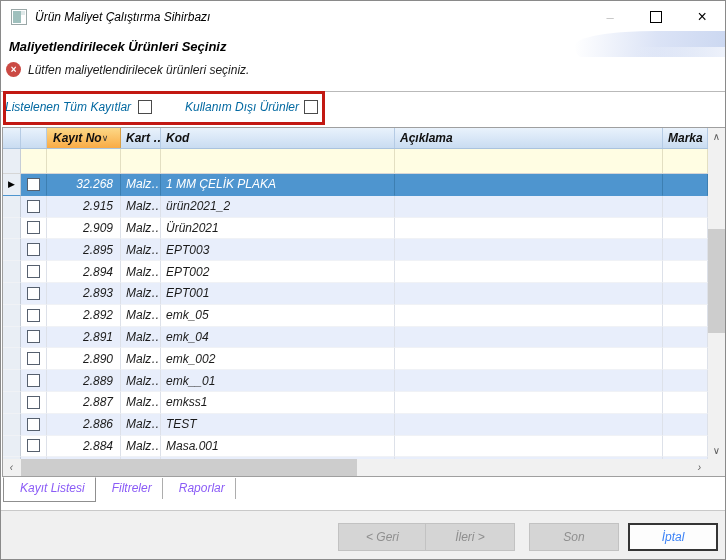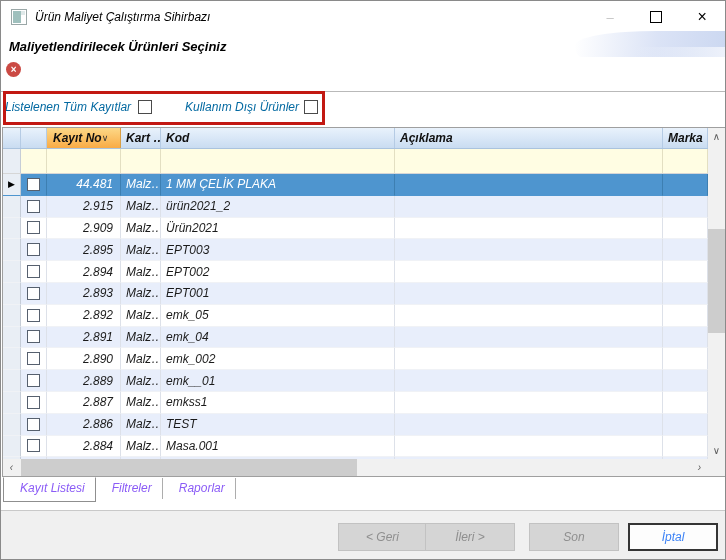--- a/index.html
+++ b/index.html
@@ -99,20 +99,21 @@
       </div>
     <div class="winbtn btn-close">×</div>
   </div>
 
   <div class="banner">
     <div class="swoosh"></div>
     <div class="swoosh2"></div>
     <div class="wiz-title">Maliyetlendirilecek Ürünleri Seçiniz</div>
     <div class="err-row">
       <div class="err-icon">×</div>
+      <div class="err-text">Lütfen maliyetlendirilecek ürünleri seçiniz.</div>
     </div>
   </div>
 
   <div class="hline1"></div>
   <div class="hline2"></div>
 
   <div class="filterband">
     <div class="fb-label" style="left:4px;">Listelenen Tüm Kayıtlar</div>
     <div class="cbx fb-cb" style="left:137px;"></div>
     <div class="fb-label" style="left:184px;">Kullanım Dışı Ürünler</div>
@@ -141,21 +142,21 @@
       <div class="cell c-kod"></div>
       <div class="cell c-acik"></div>
       <div class="cell c-marka"></div>
     </div>
     <div class="gviewport">
     <div class="grow sel">
       <div class="cell c-ind">▶</div>
       <div class="cell c-chk">
             <div class="rowcb"></div>
           </div>
-      <div class="cell c-no">44.481</div>
+      <div class="cell c-no">32.268</div>
       <div class="cell c-kart">Malz…</div>
       <div class="cell c-kod">1 MM ÇELİK PLAKA</div>
       <div class="cell c-acik"></div>
       <div class="cell c-marka"></div>
     </div>
 
     <div class="grow alt">
       <div class="cell c-ind"></div>
       <div class="cell c-chk">
             <div class="rowcb"></div>

